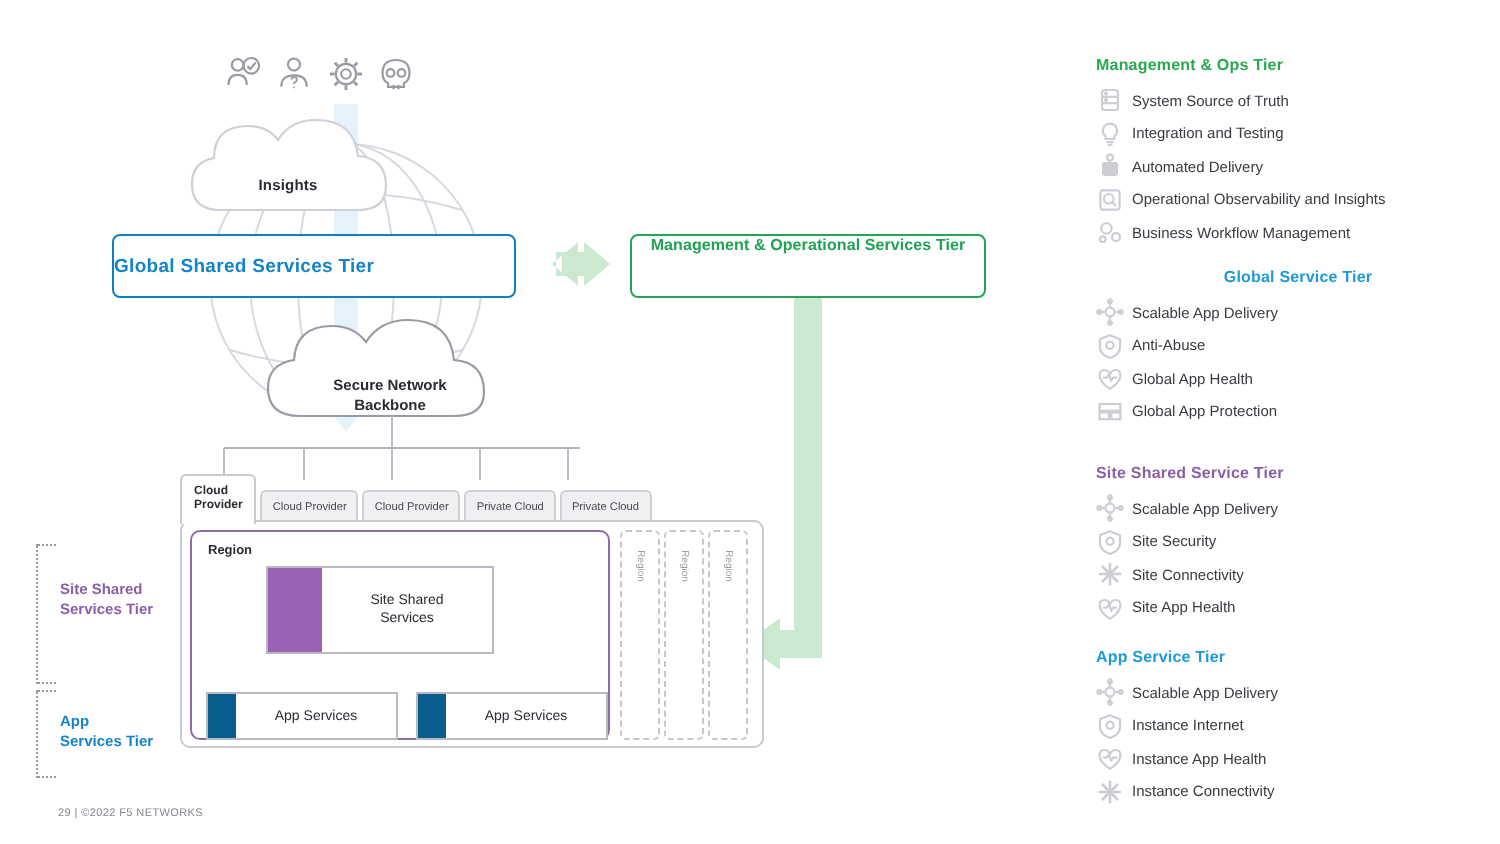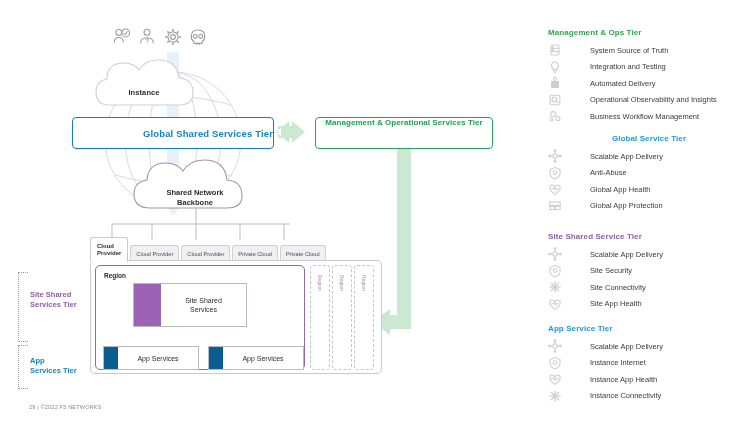--- a/index.html
+++ b/index.html
@@ -23,23 +23,23 @@
 
   
   .internet-label{position:absolute;left:114px;top:88px;width:60px;text-align:center;
       font-size:7.5px;font-weight:bold;color:#2b2b33;letter-spacing:.1px;}
 
   
   .backbone-label{position:absolute;left:150px;top:188px;width:90px;text-align:center;
       font-size:7.5px;font-weight:bold;color:#2b2b33;line-height:9.5px;}
 
   
-  .gsst-box{position:absolute;left:72px;top:117px;width:200px;height:30px;
+  .gsst-box{position:absolute;left:56px;top:117px;width:200px;height:30px;
       border:1.6px solid #0f7fc0;border-radius:4px;background:#fff;
-      display:flex;align-items:center;justify-content:flex-end;}
+      display:flex;align-items:center;justify-content:flex-start;}
   .gsst-box span{font-size:9.5px;font-weight:bold;color:#1484c8;letter-spacing:.15px;}
 
   
   .mgmt-box{position:absolute;left:315px;top:117px;width:176px;height:30px;
       border:1.6px solid #25a35a;border-radius:4px;background:#fff;
       display:flex;align-items:flex-start;justify-content:center;}
   .mgmt-box span{font-size:8px;font-weight:bold;color:#1ea352;letter-spacing:.05px;}
 
   
   .tabs{position:absolute;left:90px;top:240px;height:22px;display:flex;align-items:flex-end;}
@@ -93,21 +93,21 @@
   .tier-lbl.t1{top:290px;color:#8b5fa8;}
   .tier-lbl.t2{top:356px;color:#1484c8;}
 
   
   .footer{position:absolute;left:29px;top:404px;font-size:5.5px;color:#85858f;letter-spacing:.2px;}
 
   
   .legend{position:absolute;left:548px;top:0;width:202px;height:422px;}
   .sec{position:absolute;left:0;width:202px;}
   .sec-title{font-size:8px;font-weight:bold;margin:0 0 5px 0;letter-spacing:.1px;}
-  .lrow{display:flex;align-items:center;height:16.5px;gap:24px;}
+  .lrow{display:flex;align-items:center;height:16.5px;}
   .lrow .ic{width:18px;flex:0 0 18px;display:flex;align-items:center;justify-content:flex-start;}
   .lrow .lb{font-size:7.5px;color:#3a3a42;white-space:nowrap;}
   .sec.s1{top:28px;} .sec.s2{top:134px;text-align:center;} .sec.s3{top:232px;} .sec.s4{top:324px;}
 </style>
 </head>
 <body>
 
 <div id="stage">
 
   <div class="diagram">
@@ -197,24 +197,24 @@
         <svg width="20" height="20" viewBox="0 0 22 22" fill="none" stroke="#9a9aa4" stroke-width="1.2">
           <path d="M3.6 10.5 q0 -7.2 7.4 -7.2 q7.4 0 7.4 7.2 q0 4.2 -3 5.6 v2 h-8.8 v-2 q-3 -1.4 -3 -5.6 Z"></path>
           <circle cx="8" cy="10.4" r="2.1"></circle>
             <circle cx="14" cy="10.4" r="2.1"></circle>
           <line x1="9.6" y1="17" x2="9.6" y2="19.4"></line>
           <line x1="12.4" y1="17" x2="12.4" y2="19.4"></line>
         </svg>
       </span>
     </div>
 
-    <div class="internet-label">Instance</div>
+    <div class="internet-label">Insights</div>
 
     <div class="backbone-label">
-      <div>Shared Network</div>
+      <div>Secure Network</div>
       <div>Backbone</div>
     </div>
 
     <div class="gsst-box">
       <span>Global Shared Services Tier</span>
     </div>
 
     <div class="mgmt-box">
       <span>Management &amp; Operational Services Tier</span>
     </div>

